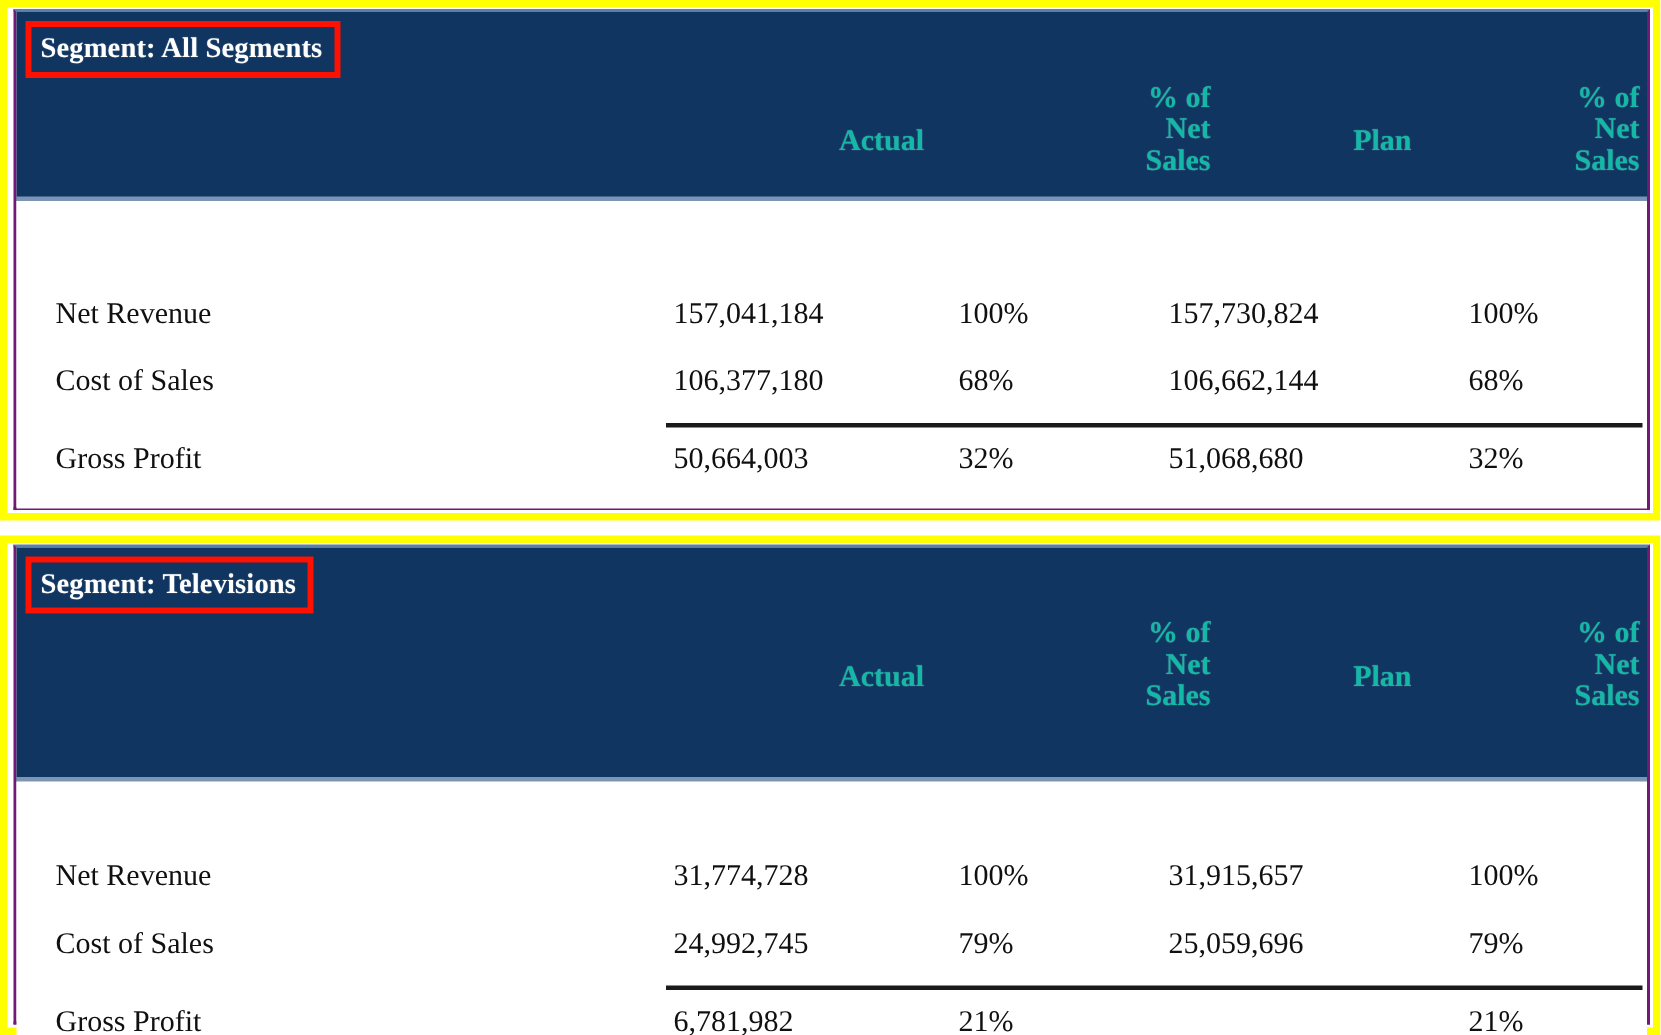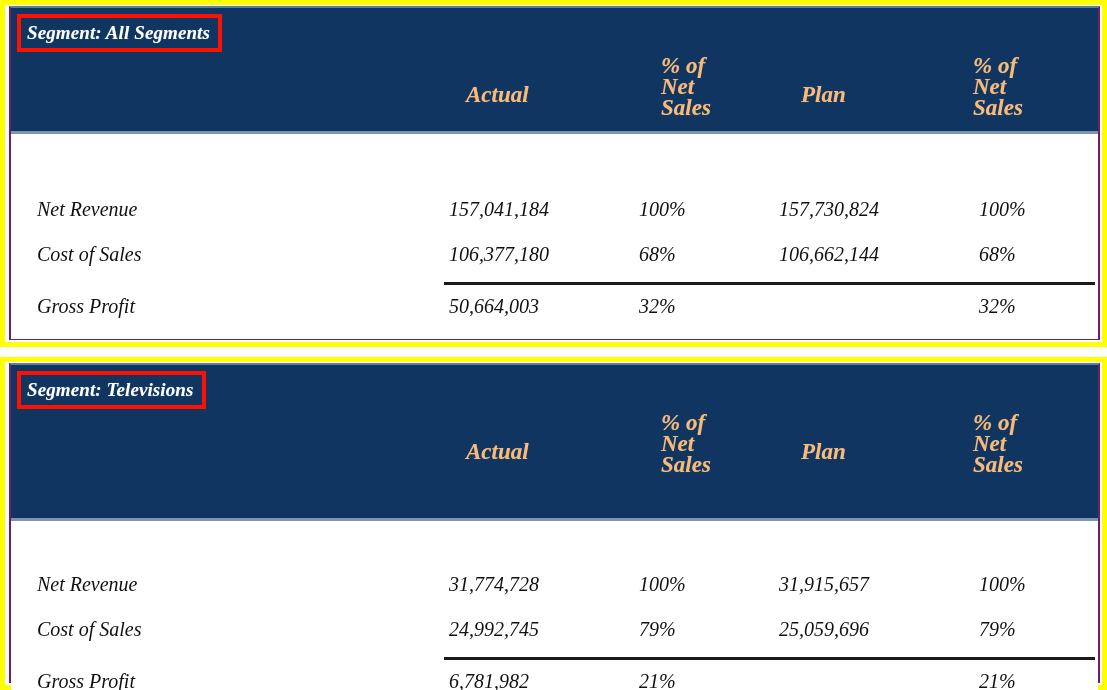--- a/index.html
+++ b/index.html
@@ -44,21 +44,20 @@
   }
 
   .seg-inner {
     position: relative;
     box-sizing: border-box;
     width: 100%;
     height: 100%;
     border: 2px solid #701a75;
     border-top: 2px solid #5b7fa6;
     background: #ffffff;
-    font-style: italic;
   }
 
   
   .hdr-band {
     position: relative;
     box-sizing: border-box;
     background: #0f3560;
     height: 126px;
     border-bottom: 3px solid #7c95b4;
   }
@@ -88,25 +87,25 @@
   
   .col-heads {
     position: absolute;
     left: 0;
     right: 0;
     top: 0;
     height: 126px;
   }
   .col-head {
     position: absolute;
-    color: #fdba74;
+    color: #14b8a6;
     font-weight: bold;
-    font-size: 23px;
+    font-size: 20px;
     line-height: 21px;
-    text-align: left;
+    text-align: right;
     text-shadow: 0 0 1px rgba(255,255,255,0.3);
   }
   .col-head .ln { display: block; }
 
   
   .ch-actual   { left: 455px; width: 150px; top: 76px; }
   .ch-pct1     { left: 650px; width: 146px; top: 47px; }
   .ch-plan     { left: 790px; width: 140px; top: 76px; }
   .ch-pct2     { left: 962px; width: 120px; top: 47px; }
 
@@ -223,20 +222,21 @@
           <span class="cell c-plan">106,662,144</span>
           <span class="cell c-pct2">68%</span>
         </div>
 
         <div class="subtotal-rule"></div>
 
         <div class="row row-gross">
           <span class="label">Gross Profit</span>
           <span class="cell c-actual">50,664,003</span>
           <span class="cell c-pct1">32%</span>
+          <span class="cell c-plan">51,068,680</span>
           <span class="cell c-pct2">32%</span>
         </div>
 
       </div>
     </div>
   </div>
 
   <div class="seg-card card-2">
     <div class="seg-inner">
 

